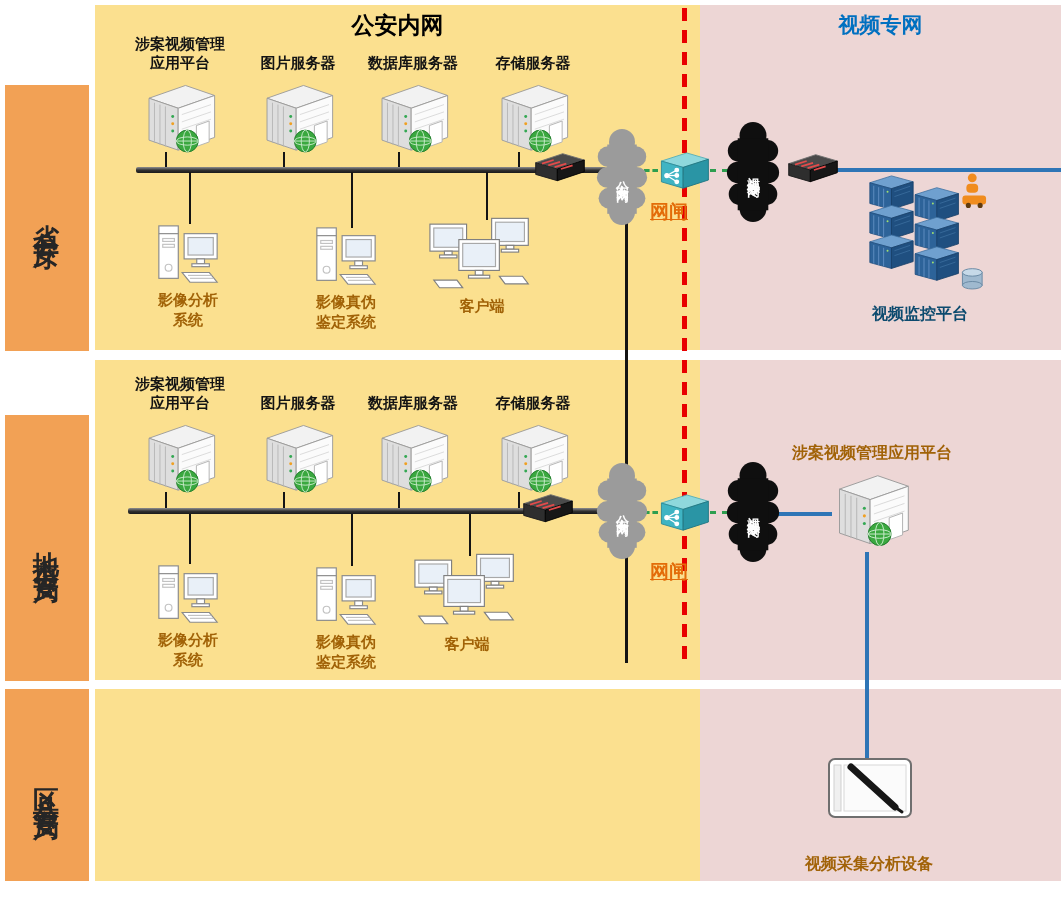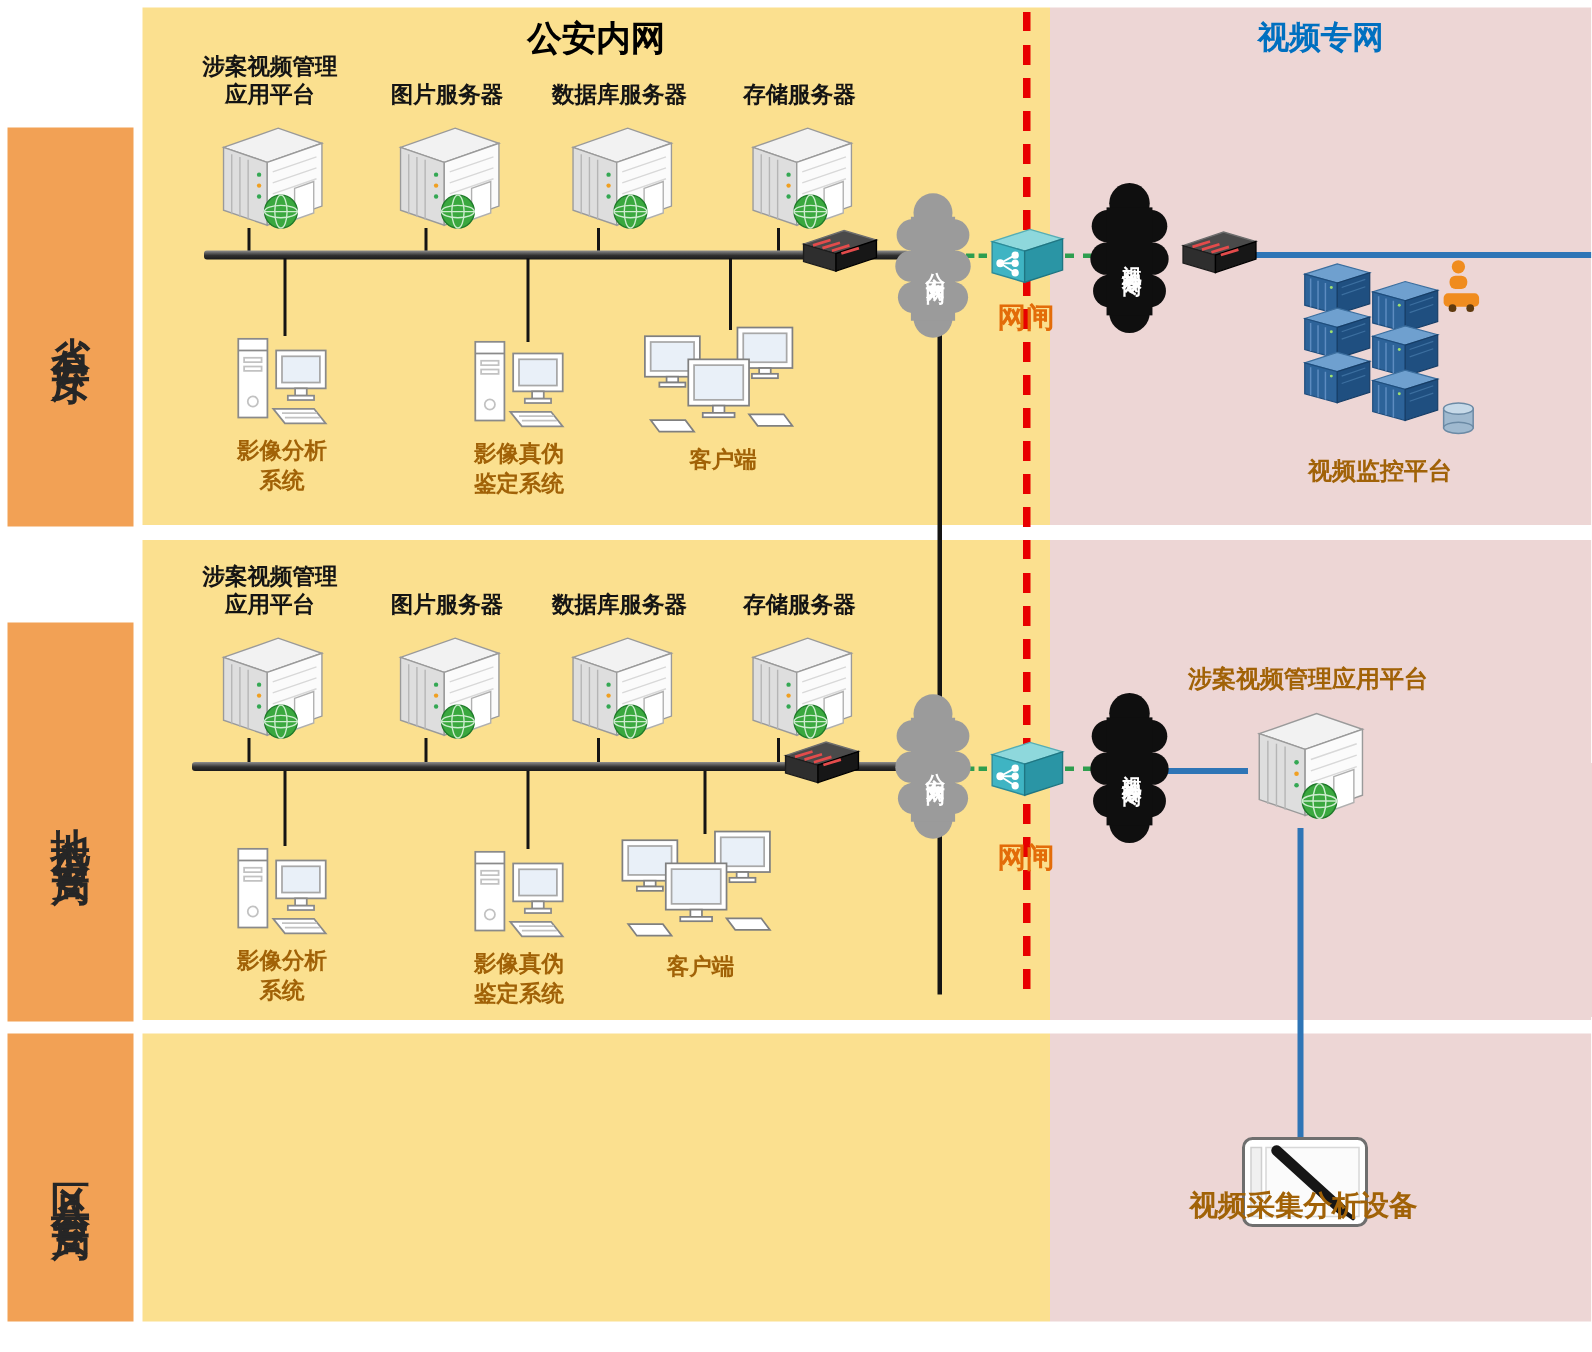--- a/index.html
+++ b/index.html
@@ -20,22 +20,22 @@
   .bus { background:linear-gradient(#8f8f8f,#303030 55%,#1a1a1a); border-radius:2px; z-index:1; }
   .vline { background:#141414; z-index:1; }
   .blue { background:#2E75B6; z-index:1; }
   .red-dash { background:repeating-linear-gradient(to bottom,#E80000 0 13px,transparent 13px 22px); z-index:1; }
   .green-dash { border-top:3px dashed #2E9E4F; z-index:1; height:0; }
   .icon { z-index:2; }
   .cloud { display:flex; align-items:center; justify-content:center; z-index:2; }
   .cloud > svg { position:absolute; left:0; top:0; width:100%; height:100%; }
   .cloud-label { position:relative; writing-mode:vertical-rl; text-orientation:upright; color:#fff;
                  font-size:13px; font-weight:bold; letter-spacing:3px; z-index:3; }
-  .gw-label { text-align:center; font-size:19px; font-weight:bold; color:#E36C09; z-index:3; }
-  .blue-label { text-align:center; font-size:16px; font-weight:600; color:#a16207; z-index:3; }
+  .gw-label { text-align:left; font-size:19px; font-weight:bold; color:#E36C09; z-index:3;text-decoration:underline; }
+  .blue-label { text-align:center; font-size:16px; font-weight:600; color:#0c4a6e; z-index:3; }
 </style>
 </head>
 <body>
 
 <div class="canvas">
 
   <svg width="0" height="0" style="position:absolute">
     <defs>
       <symbol id="sym-server" viewBox="0 0 100 90">
         <polygon points="16,20 56,6 88,17 48,31" fill="#f2f2f2" stroke="#9a9a9a" stroke-width="1"></polygon>
@@ -366,17 +366,17 @@
     <span>涉案视频管理应用平台</span>
   </div>
   <svg class="abs icon" style="left:824px;top:470px;width:96px;height:86px">
       <use href="#sym-server"></use>
     </svg>
   <div class="abs blue" style="left:865px;top:552px;width:4px;height:212px"></div>
 
   <svg class="abs icon" style="left:826px;top:756px;width:88px;height:64px">
       <use href="#sym-tablet"></use>
     </svg>
-  <div class="abs lbl-c" style="left:789px;top:794px;width:160px;font-size:19px">
+  <div class="abs lbl-c" style="left:789px;top:854px;width:160px;font-size:16px">
     <span>视频采集分析设备</span>
   </div>
 
 </div>
 
 </body></html>

